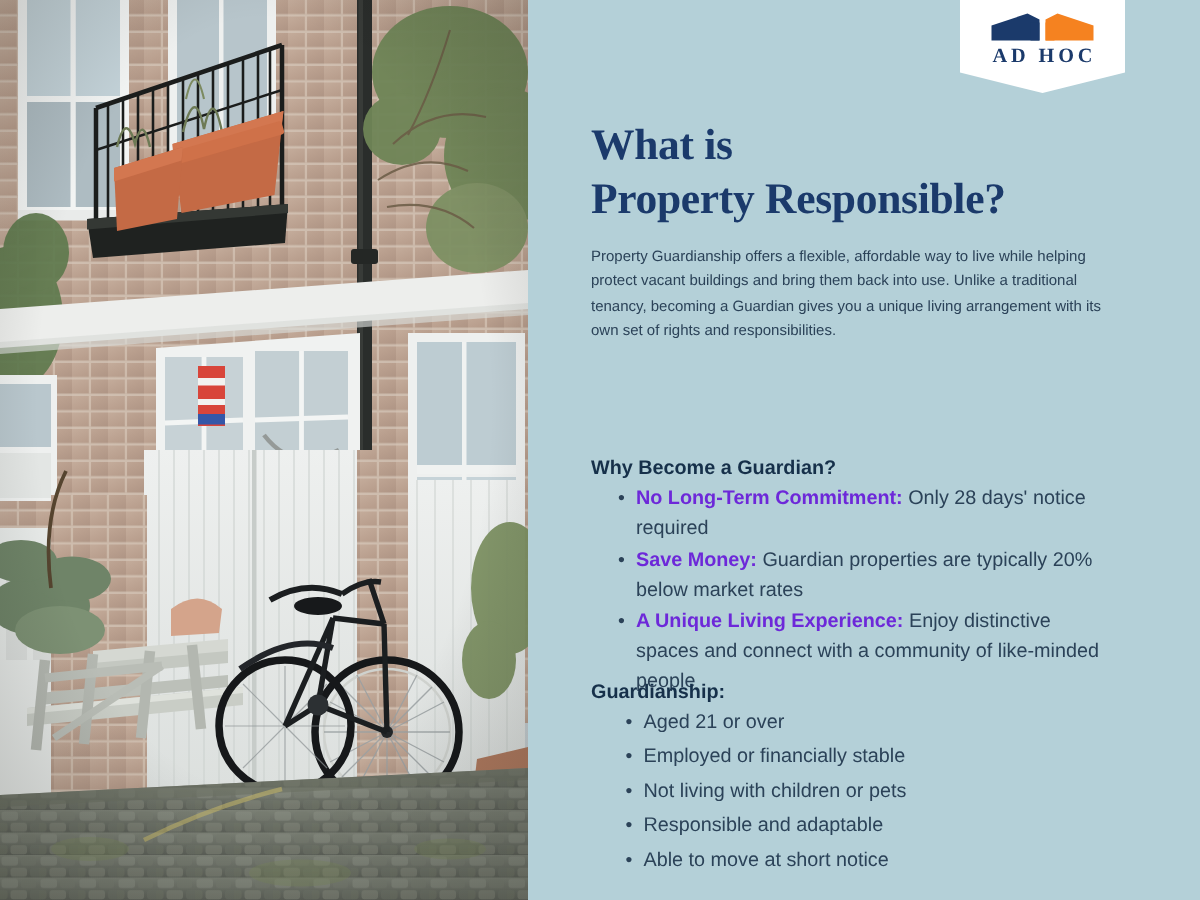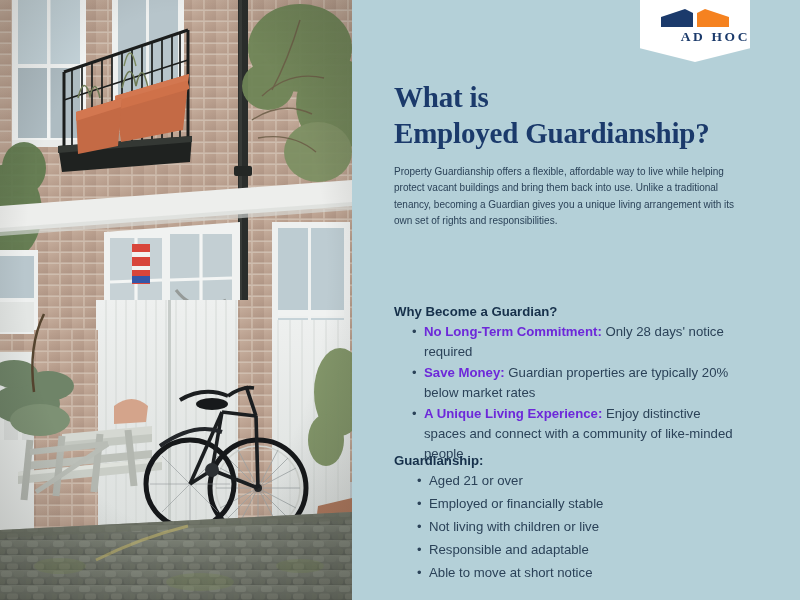--- a/index.html
+++ b/index.html
@@ -36,21 +36,21 @@
     background: #ffffff;
     -webkit-clip-path: polygon(0 0, 100% 0, 100% 78%, 50% 100%, 0 78%);
     clip-path: polygon(0 0, 100% 0, 100% 78%, 50% 100%, 0 78%);
   }
   #logo-badge .mark {
     position: absolute; left: 50%; top: 7px;
     transform: translateX(-50%);
   }
   #logo-badge .wordmark {
     position: absolute; left: 0; right: 0; top: 29px;
-    text-align: right;
+    text-align: center;
     font-family: "Liberation Serif", serif;
     font-size: 13.5px;
     font-weight: 700;
     letter-spacing: 2.6px;
     color: #1b3a6b;
     text-indent: 2.6px;
   }
 
   
   #content {
@@ -442,39 +442,39 @@
       <rect x="28" y="8" width="6" height="12" fill="#1b3a6b"></rect>
       <rect x="38" y="8" width="6" height="12" fill="#f58220"></rect>
     </svg>
     <div class="wordmark">AD HOC</div>
   </div>
 
   <div id="content">
 
     <h1 id="heading">
       <span class="l1">What is</span>
-      <span class="l2">Employed Guardianship?</span>
+      <span class="l2">Property Responsible?</span>
     </h1>
 
     <p id="intro">Property Guardianship offers a flexible, affordable way to live while helping protect vacant buildings and bring them back into use. Unlike a traditional tenancy, becoming a Guardian gives you a unique living arrangement with its own set of rights and responsibilities.</p>
 
     <div id="why-block">
       <div class="sec-head">Why Become a Guardian?</div>
       <ul class="blist" id="why-list">
           <li><b>No Long-Term Commitment:</b><span> Only 28 days' notice required</span></li>
           <li><b>Save Money:</b><span> Guardian properties are typically 20% below market rates</span></li>
           <li><b>A Unique Living Experience:</b><span> Enjoy distinctive spaces and connect with a community of like-minded people</span></li>
         </ul>
     </div>
 
     <div id="req-block">
       <div class="sec-head">Guardianship:</div>
       <ul class="blist" id="req-list">
           <li>Aged 21 or over</li>
           <li>Employed or financially stable</li>
-          <li>Not living with children or live</li>
+          <li>Not living with children or pets</li>
           <li>Responsible and adaptable</li>
           <li>Able to move at short notice</li>
         </ul>
     </div>
 
   </div>
 </div>
 
 </body></html>

